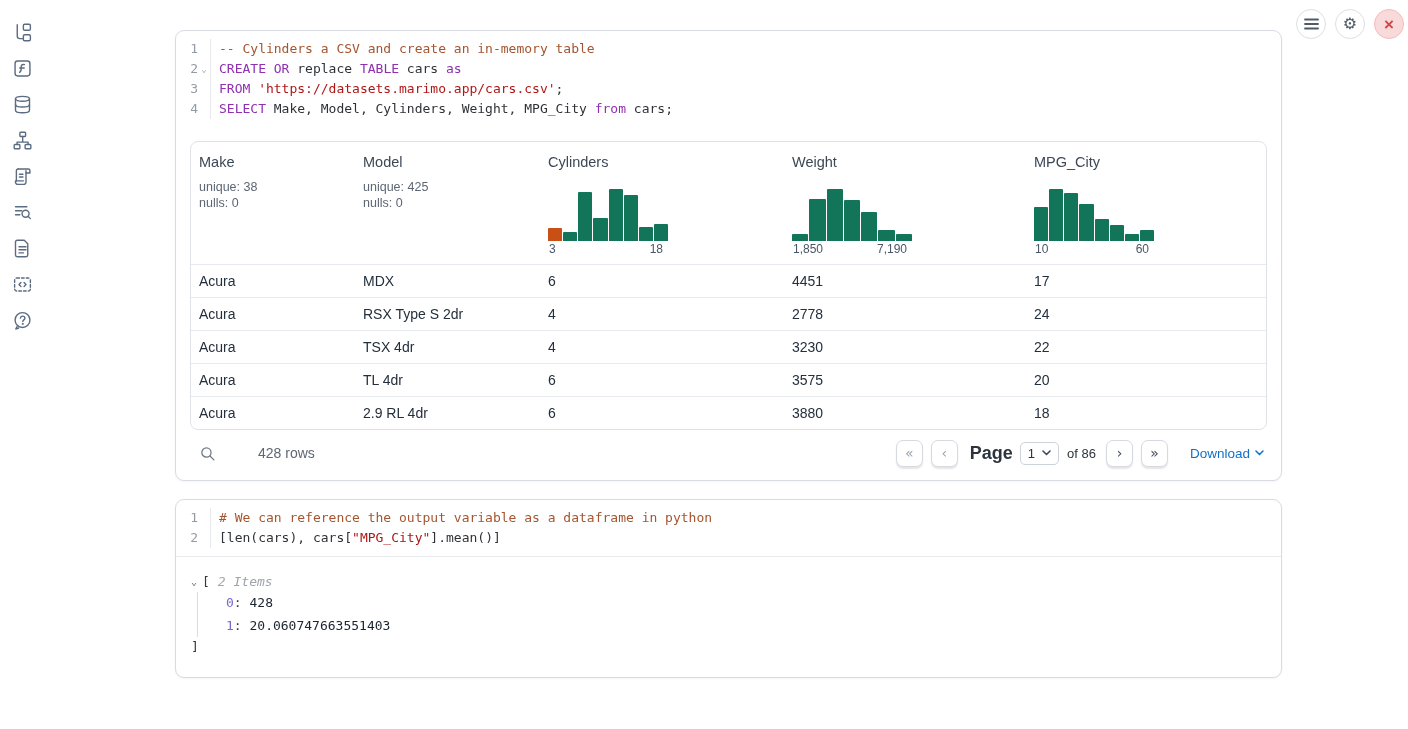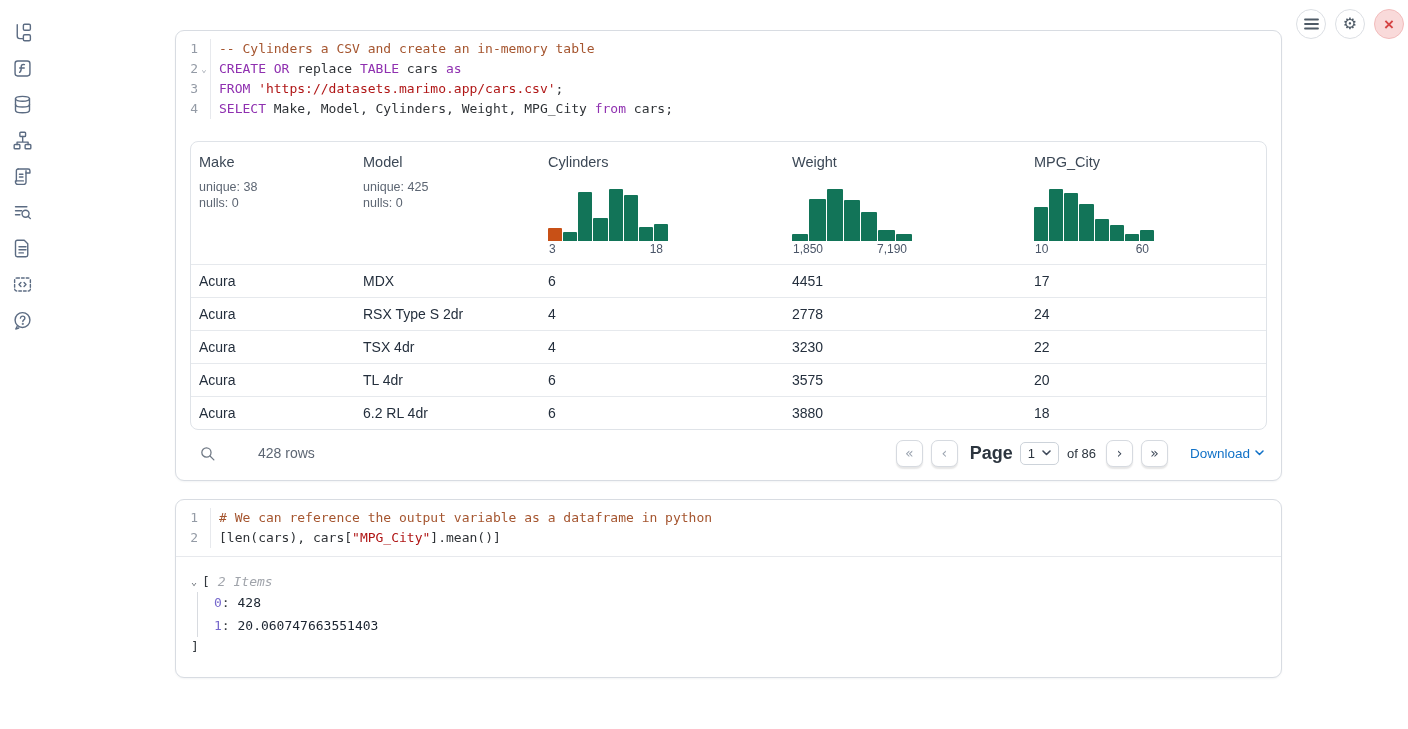--- a/index.html
+++ b/index.html
@@ -71,21 +71,21 @@
   .of-label { font-size:13px; color:#2c353f; margin:0 10px 0 8px; }
   .download { display:flex; align-items:center; gap:5px; color:#1071c7; font-size:13.5px; margin-left:14px; cursor:pointer; }
   .chev svg { display:block; }
 
   
   .tree { padding:15px 16px 20px 15px; font-family:"DejaVu Sans Mono",monospace; font-size:13px; color:#24292f; border-top:1px solid #e7e9ed; }
   .tree-head { display:flex; align-items:center; line-height:20px; }
   .tree-caret { font-size:10px; color:#555c64; margin-right:5px; cursor:pointer; }
   .tree-bracket { color:#33383e; }
   .tree-items { color:#a0a4ab; font-style:italic; margin-left:8px; }
-  .tree-body { margin-left:6px; border-left:1px solid #d8dbe0; padding-left:16px; }
+  .tree-body { margin-left:6px; border-left:1px solid #d8dbe0; padding-left:28px; }
   .tree-row { line-height:22.5px; }
   .tkey { color:#7668cc; }
   .tcolon { color:#33383e; }
   .tval { color:#1b2430; }
   .tree-close { line-height:20px; color:#33383e; }
 </style>
 </head>
 <body>
 
 <div class="sidebar">
@@ -293,21 +293,21 @@
             </div>
             <div class="trow">
               <div class="tcell">Acura</div>
               <div class="tcell">TL 4dr</div>
               <div class="tcell">6</div>
               <div class="tcell">3575</div>
               <div class="tcell">20</div>
             </div>
             <div class="trow">
               <div class="tcell">Acura</div>
-              <div class="tcell">6.2 RL 4dr</div>
+              <div class="tcell">2.9 RL 4dr</div>
               <div class="tcell">6</div>
               <div class="tcell">3880</div>
               <div class="tcell">18</div>
             </div>
           </div>
       </div>
 
       <div class="tfooter">
         <span class="search-btn">
           <svg width="17" height="17" viewBox="0 0 24 24">

